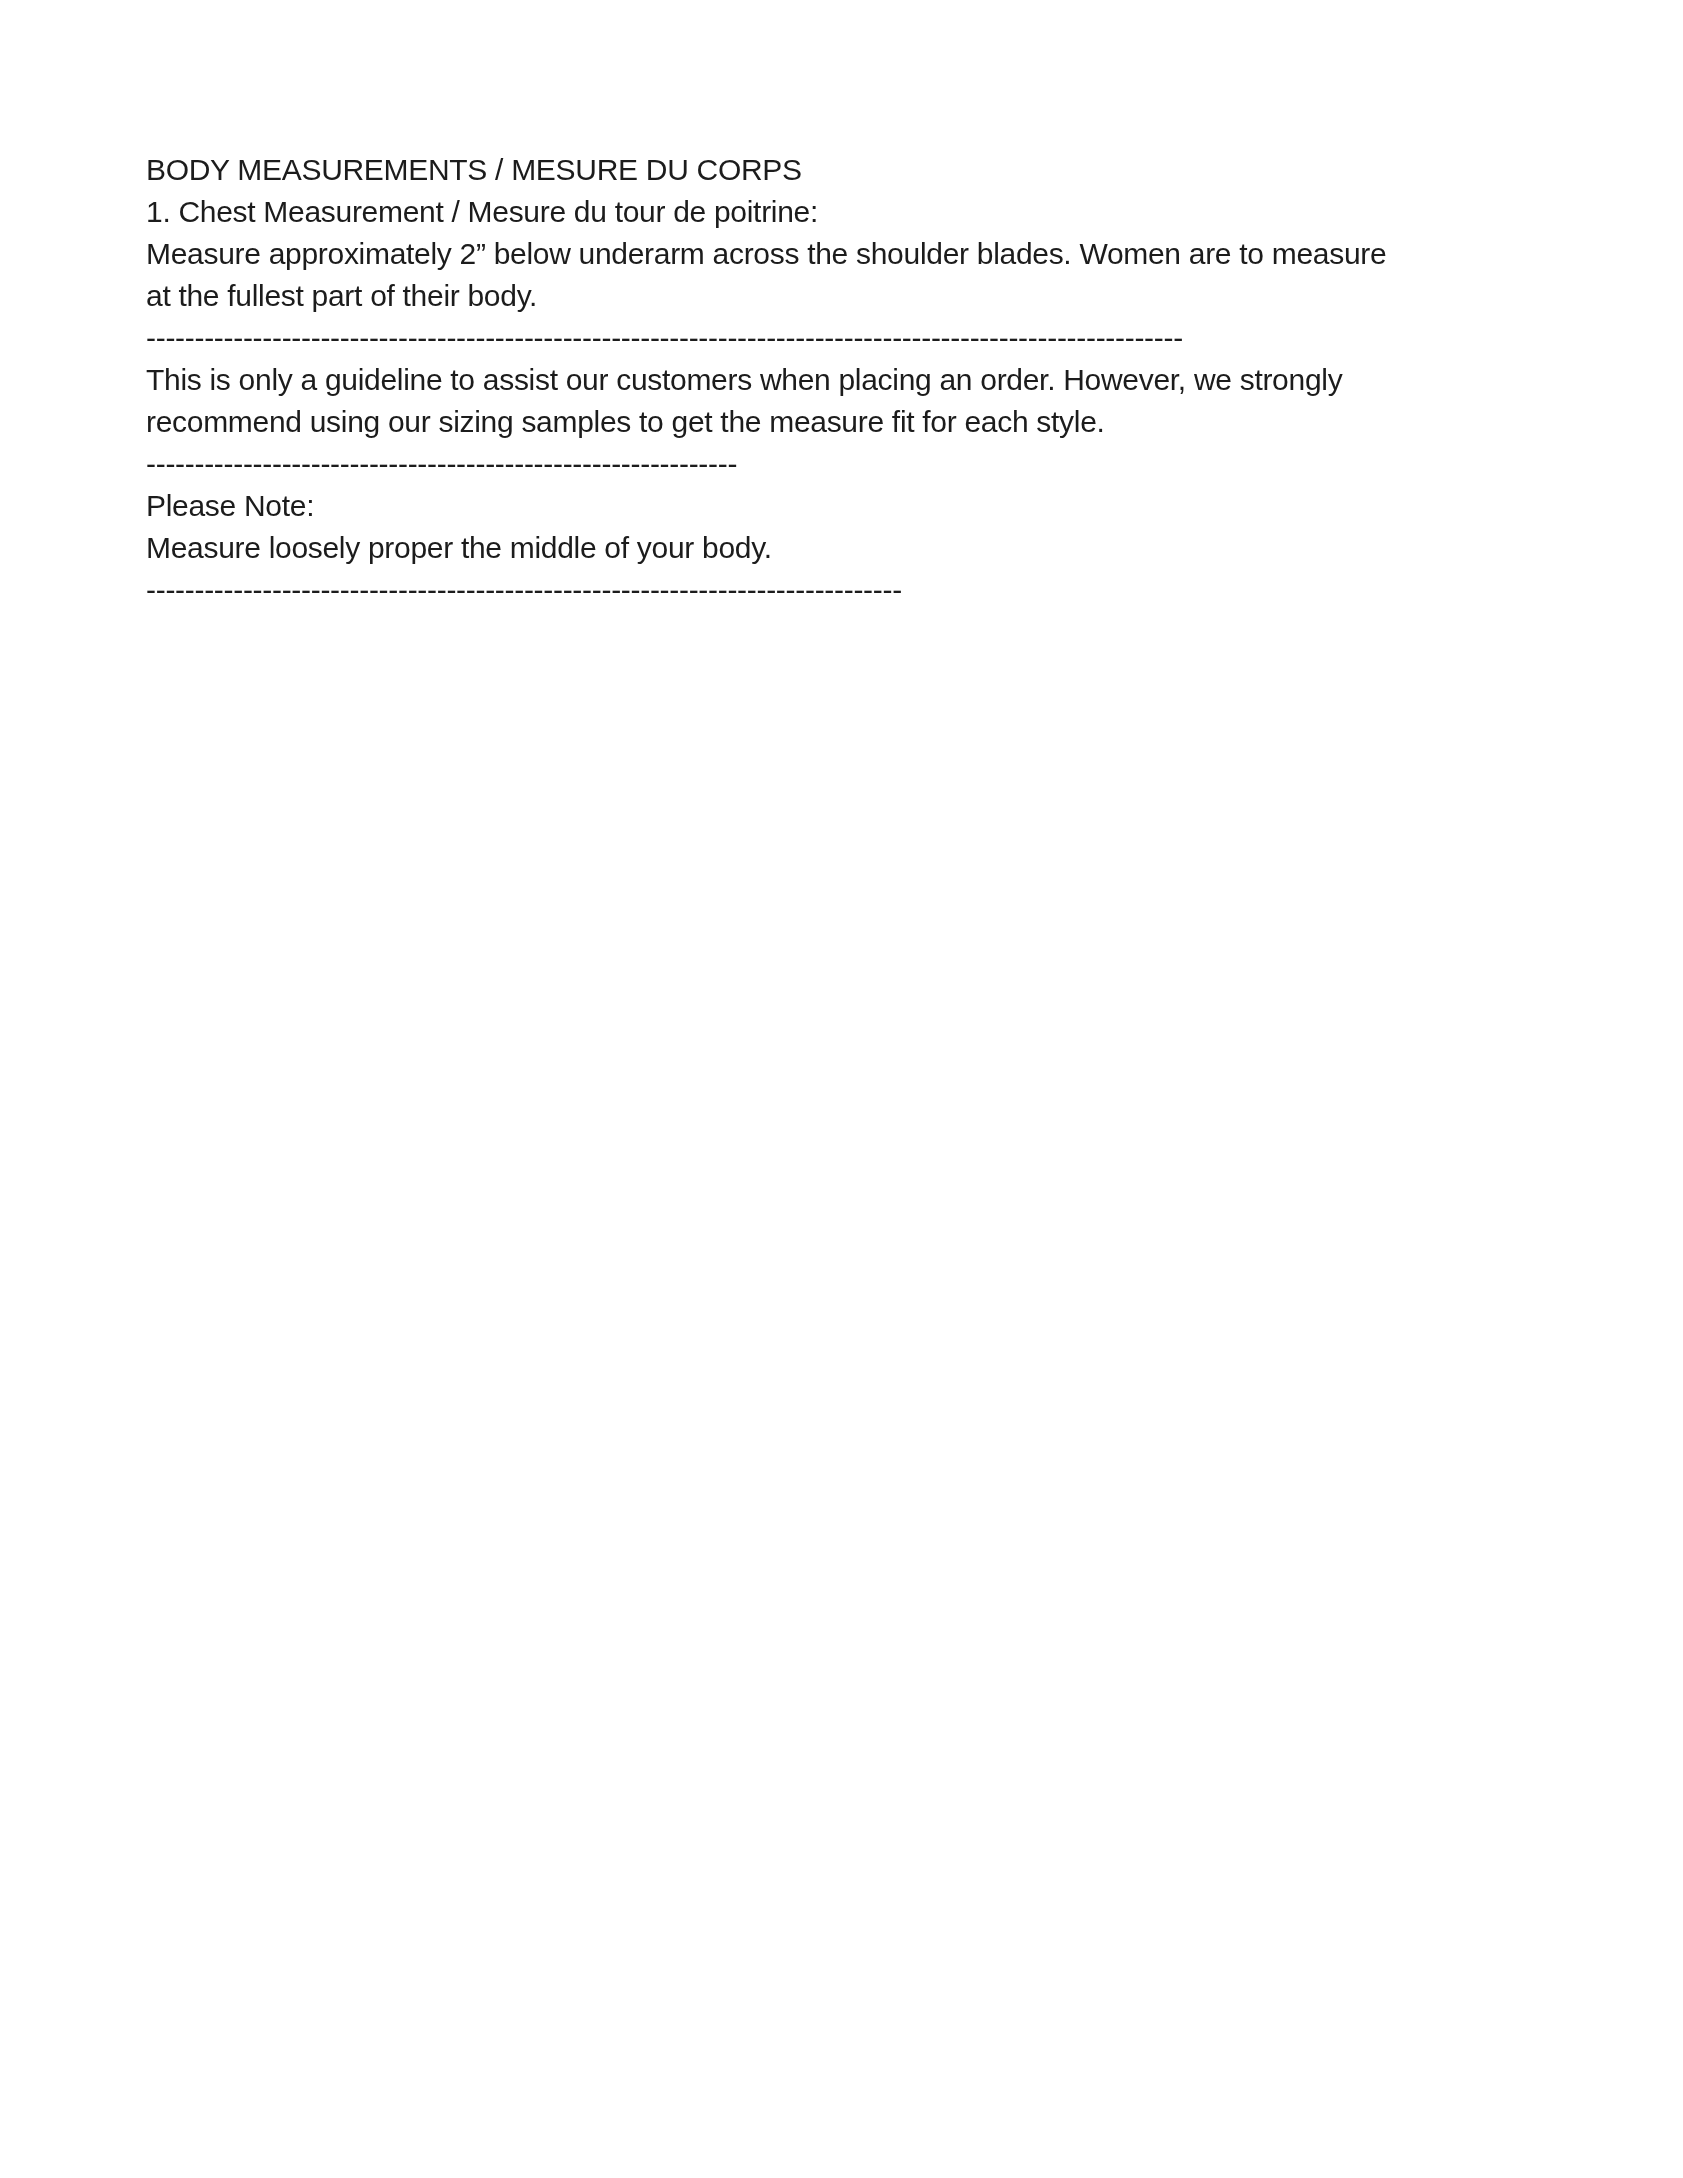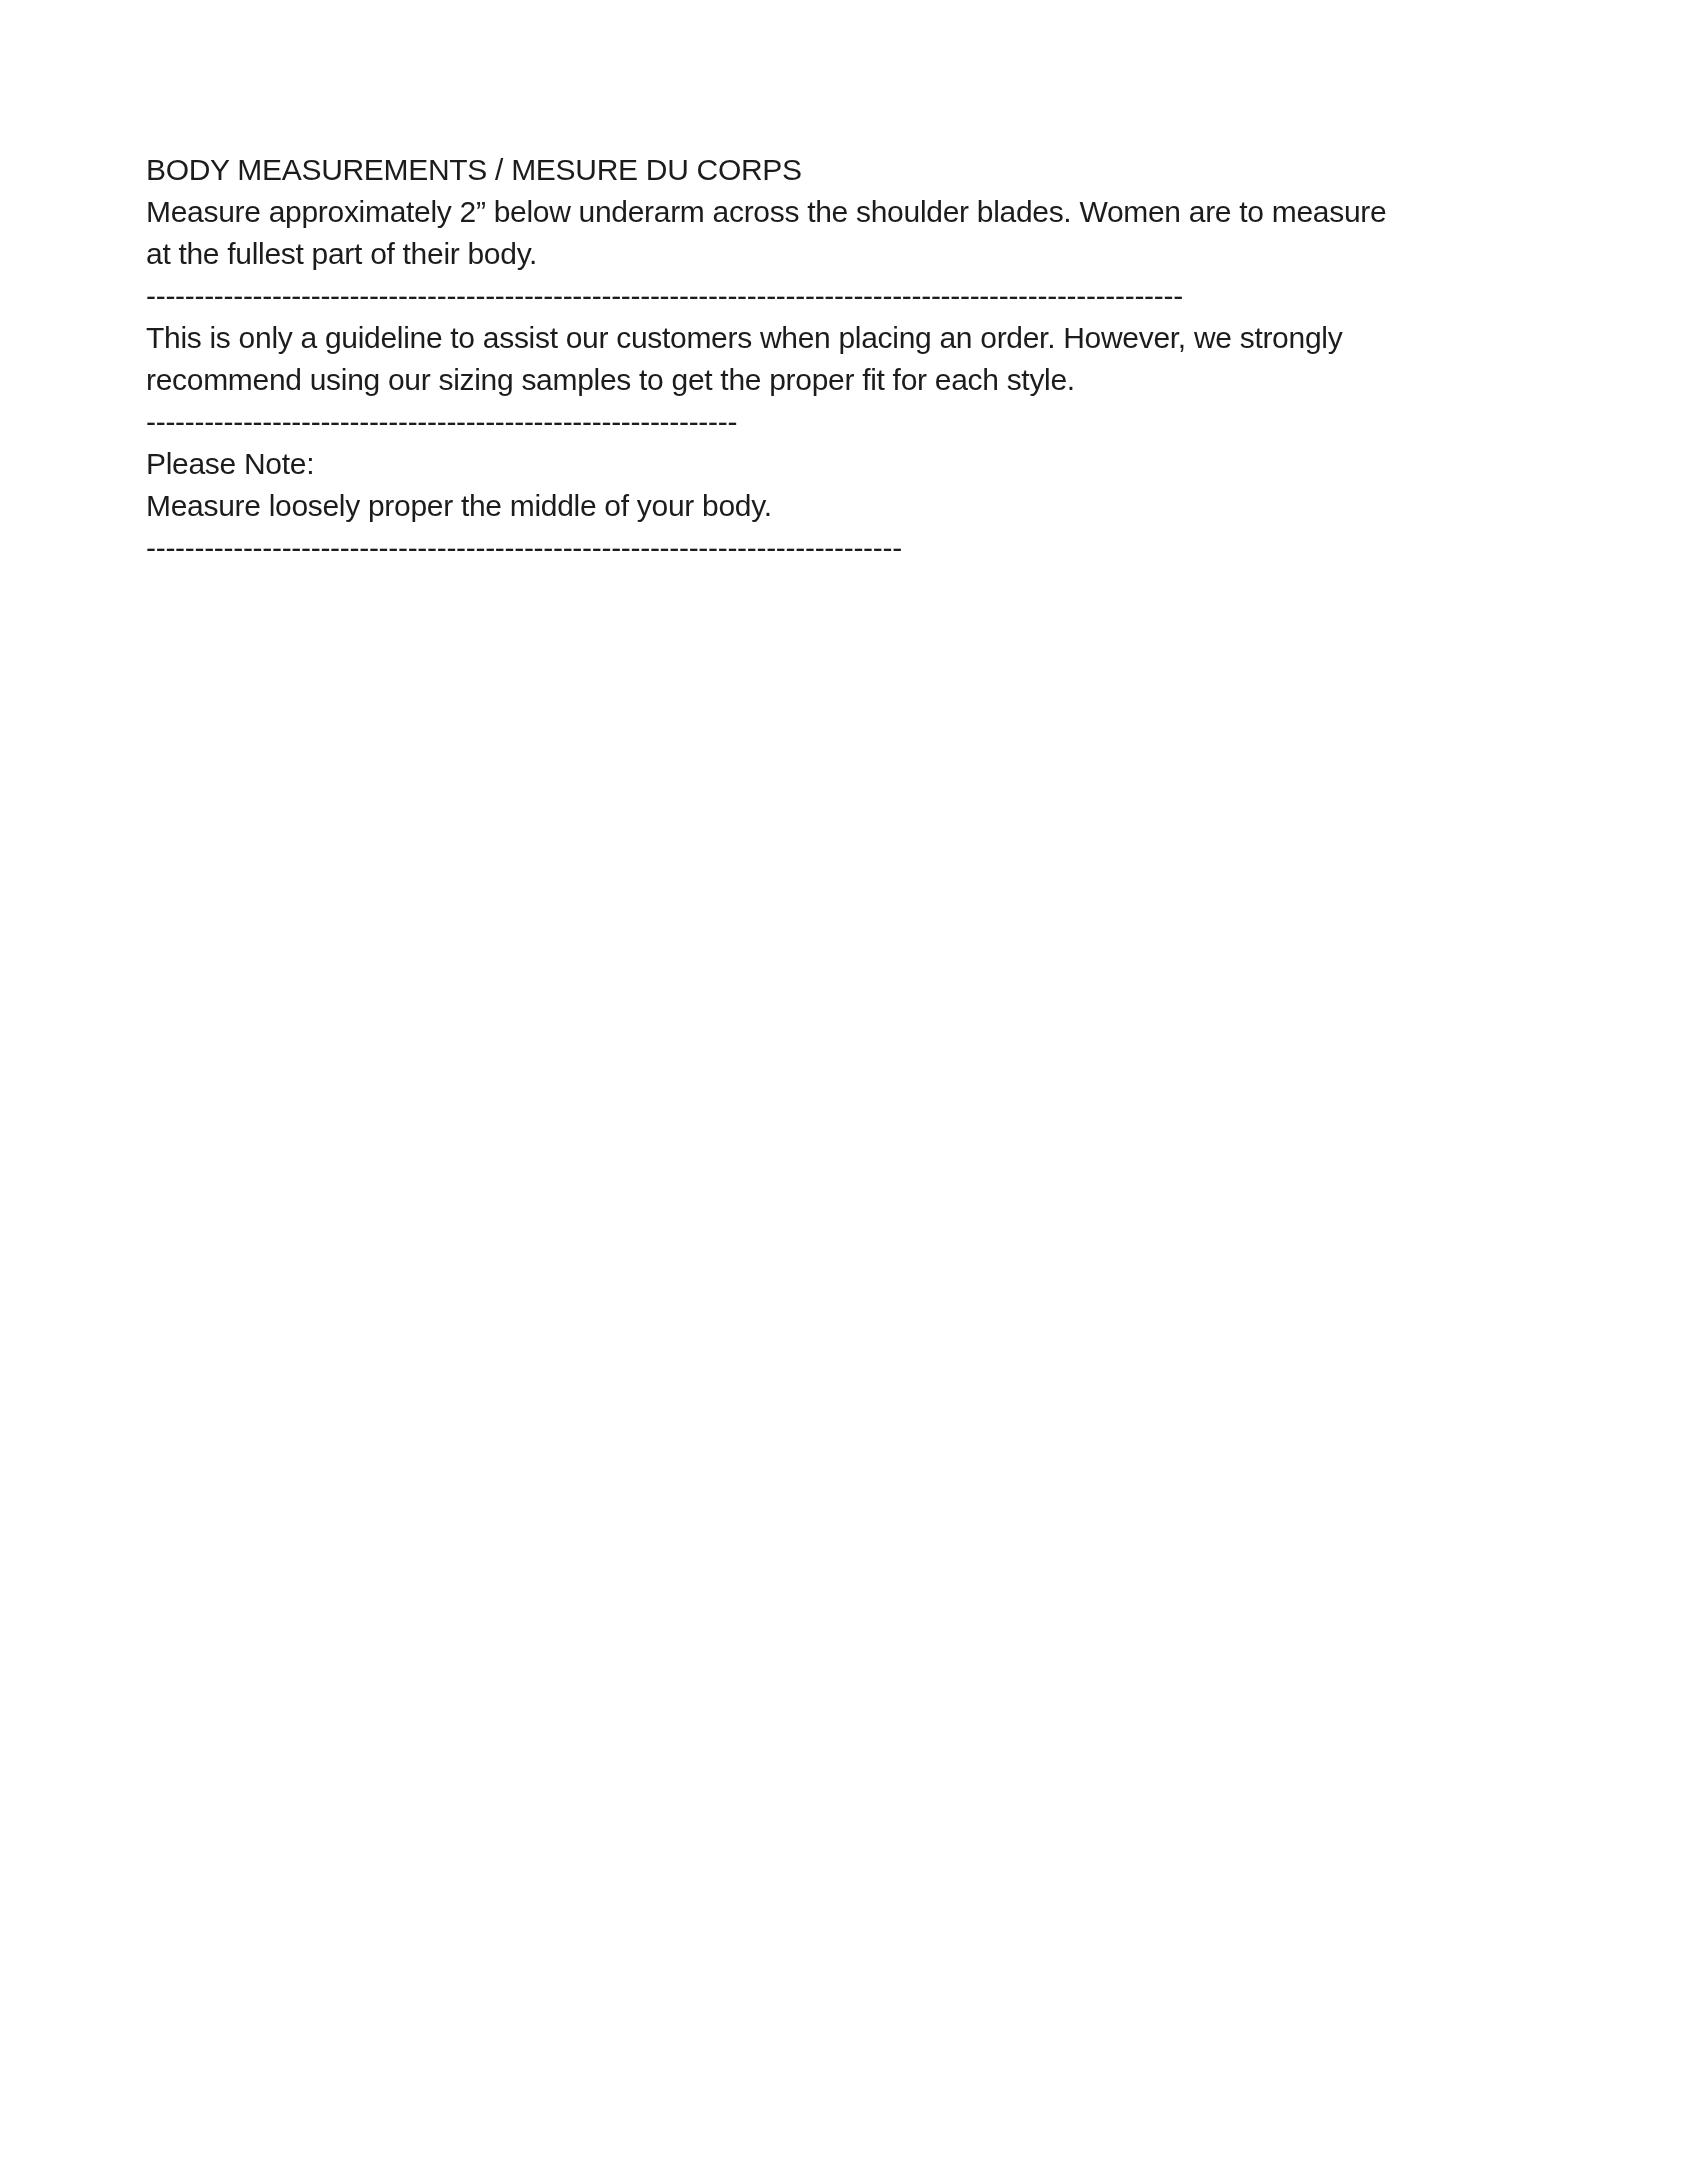--- a/index.html
+++ b/index.html
@@ -42,24 +42,25 @@
   .line.divider {
     letter-spacing: -0.3px;
   }
 </style>
 </head>
 <body>
 
 <div class="page">
   <div class="content">
     <div class="line heading">BODY MEASUREMENTS / MESURE DU CORPS</div>
+    <div class="line">1. Chest Measurement / Mesure du tour de poitrine:</div>
     <div class="line">Measure approximately 2” below underarm across the shoulder blades. Women are to measure</div>
     <div class="line">at the fullest part of their body.</div>
     <div class="line divider">-----------------------------------------------------------------------------------------------------------</div>
     <div class="line">This is only a guideline to assist our customers when placing an order. However, we strongly</div>
-    <div class="line">recommend using our sizing samples to get the proper fit for each style.</div>
+    <div class="line">recommend using our sizing samples to get the measure fit for each style.</div>
     <div class="line divider">-------------------------------------------------------------</div>
     <div class="line">Please Note:</div>
     <div class="line">Measure loosely proper the middle of your body.</div>
     <div class="line divider">------------------------------------------------------------------------------</div>
   </div>
 </div>
 
 
 </body></html>

